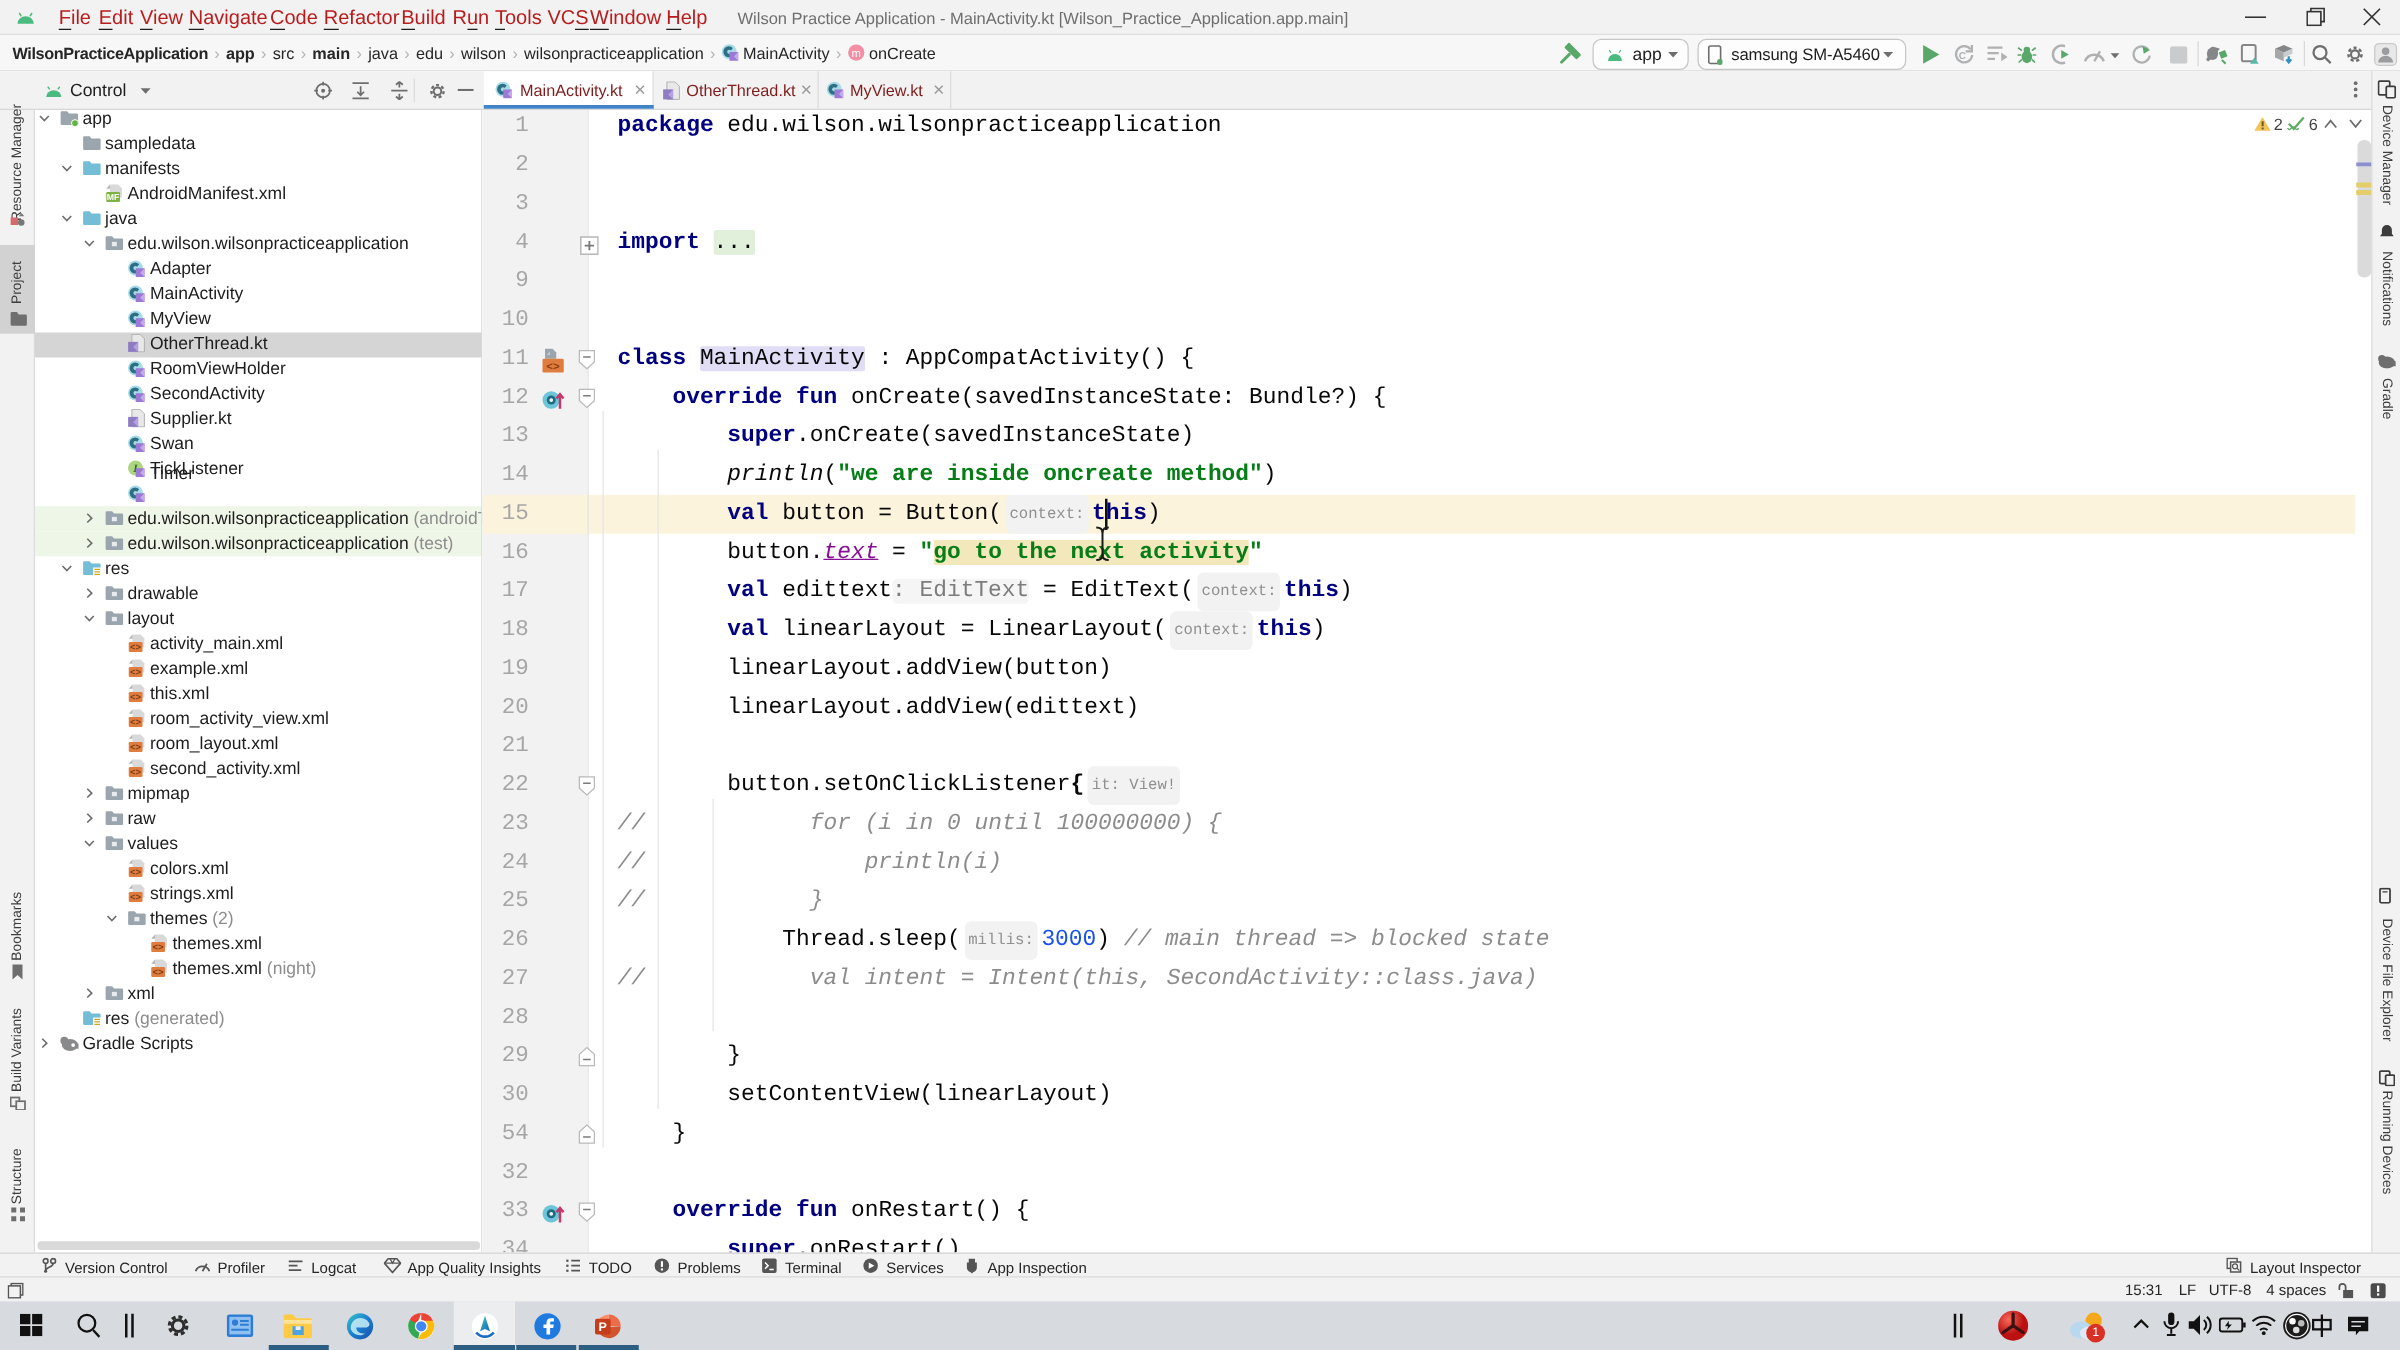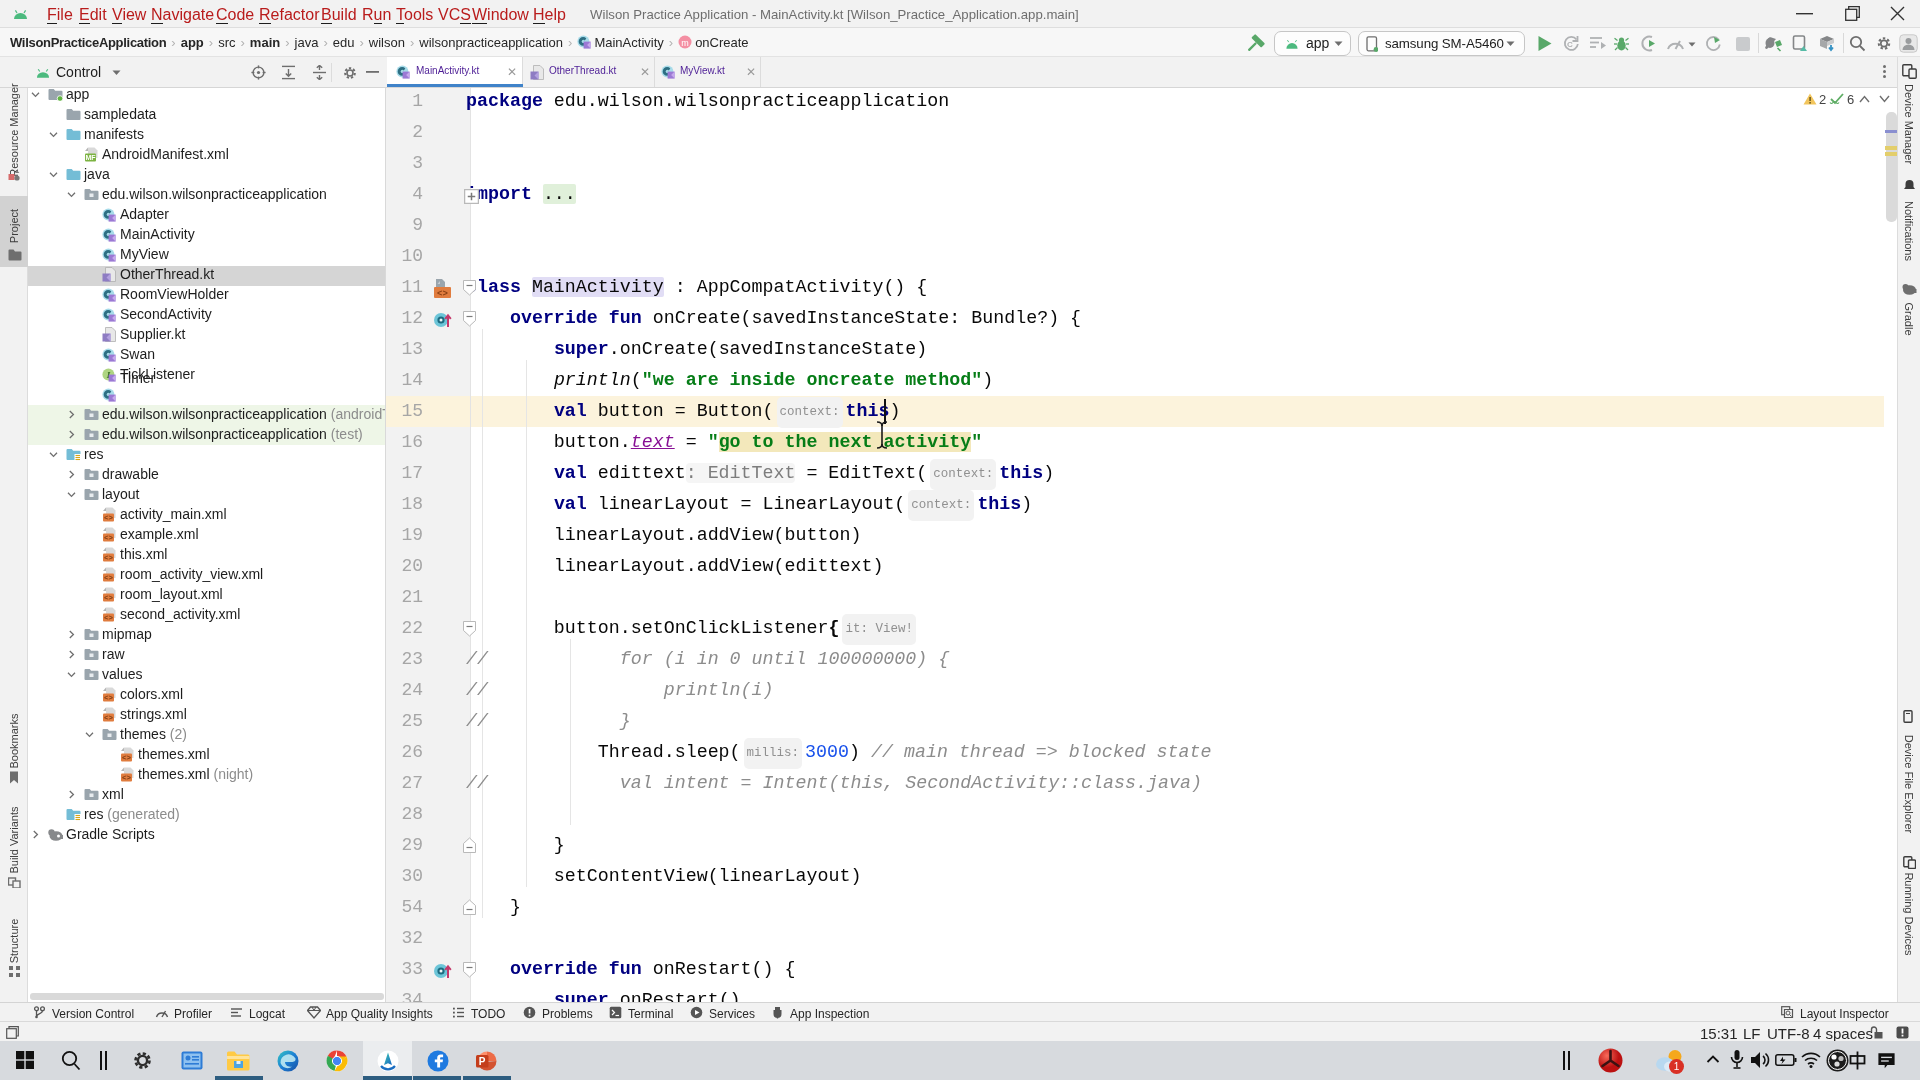--- a/index.html
+++ b/index.html
@@ -9,56 +9,56 @@
 
 #titlebar{left:0;top:0;width:1920px;height:28px;background:#f2f2f2;border-bottom:1px solid #dedede}
 .menuitem{position:absolute;top:6px;font-size:16px;color:#b91c1c}
 .mn{border-bottom:1px solid #1d1d1d}
 #wintitle{position:absolute;left:590px;top:7px;font-size:13.2px;color:#6e6e6e}
 #navbar{left:0;top:28px;width:1920px;height:29px;background:#f7f7f7;border-bottom:1px solid #e3e3e3}
 .bcb{font-weight:bold}
 
 #row3{left:0;top:57px;width:1920px;height:31px;background:#f2f2f2;border-bottom:1px solid #d6d6d6}
 .tab{position:absolute;top:0;height:30px;border-right:1px solid #dcdcdc}
-.tabtxt{position:absolute;top:8px;font-size:10px;color:#4c1d95;white-space:nowrap}
+.tabtxt{position:absolute;top:8px;font-size:13px;color:#7f1d1d;white-space:nowrap}
 .tabx{position:absolute;top:8px;font-size:12px;color:#9a9a9a}
 
 .stripe{background:#f2f2f2}
 .vlabL{position:absolute;font-size:11px;color:#3c3c3c;white-space:nowrap;transform:translate(-50%,-50%) rotate(-90deg)}
 .vlabR{position:absolute;font-size:11px;color:#3c3c3c;white-space:nowrap;transform:translate(-50%,-50%) rotate(90deg)}
 .tlab{position:absolute;top:2px;font-size:14px;color:#1d1d1d;white-space:nowrap}
 .tgray{color:#8c8c8c}
 .chev{position:absolute;top:4px;width:11px;height:11px}
 
 #editor{left:386px;top:88px;width:1498px;height:914px;background:#fff;overflow:hidden}
 .cline{position:absolute;left:0;width:1498px;height:31px}
 .lnum{position:absolute;left:0;top:0;width:37px;text-align:right;
  font-family:"Liberation Mono",monospace;font-size:18px;line-height:31px;color:#a6a6a6}
-.ctext{position:absolute;left:80px;top:0;font-family:"Liberation Mono",monospace;
+.ctext{position:absolute;left:108px;top:0;font-family:"Liberation Mono",monospace;
  font-size:18.3px;line-height:31px;color:#080808;white-space:pre;letter-spacing:0.013px}
 .k{color:#000080;font-weight:bold}
 .s{color:#067d17;font-weight:bold}
 .c{color:#8c8c8c;font-style:italic}
 .n{color:#1750eb}
 .it{font-style:italic}
 .prop{color:#871094;font-style:italic;text-decoration:underline}
 .inlay{display:inline-block;background:#f2f2f2;color:#909090;border-radius:5px;
  font-size:12.5px;letter-spacing:0;padding:0 3px;margin:0 3px;vertical-align:1px;font-family:"Liberation Mono",monospace}
 .thint{background:#f5f5f5;color:#7d7d7d;border-radius:4px;letter-spacing:0}
 .hlclass{background:#e1ddf5;border-radius:2px}
 .foldtxt{background:#e0f0da;border-radius:2px}
 .selstr{background:#f3e8bb}
 .guide{position:absolute;width:1px;background:#e5e5e5}
 
 .foldm{position:absolute;left:76px;width:15px;height:17px}
 
 #twbar{left:0;top:1002px;width:1920px;height:19px;background:#f2f2f2;border-top:1px solid #d4d4d4}
 .twitem{position:absolute;top:4px;font-size:12px;color:#262626;white-space:nowrap}
 #statusbar{left:0;top:1021px;width:1920px;height:20px;background:#f2f2f2;border-top:1px solid #d9d9d9}
-.stitem{position:absolute;top:3px;font-size:15px;color:#262626;white-space:nowrap}
+.stitem{position:absolute;top:3px;font-size:12px;color:#262626;white-space:nowrap}
 
 #taskbar{left:0;top:1041px;width:1920px;height:39px;background:#d7dade}
 .runbar{position:absolute;top:35px;height:4px;background:#2d5d80}
 svg{display:block}
 </style></head><body>
 <div id="stage">
 <div id="titlebar" class="abs">
       <svg class="abs" style="left:13px;top:7px" width="15" height="14" viewBox="0 0 15 14">
         <path d="M1 12 a6.5 6 0 0 1 13 0 z" fill="#4bba7e"></path>
         <line x1="4" y1="6" x2="2.4" y2="3.4" stroke="#4bba7e" stroke-width="1.2"></line>

